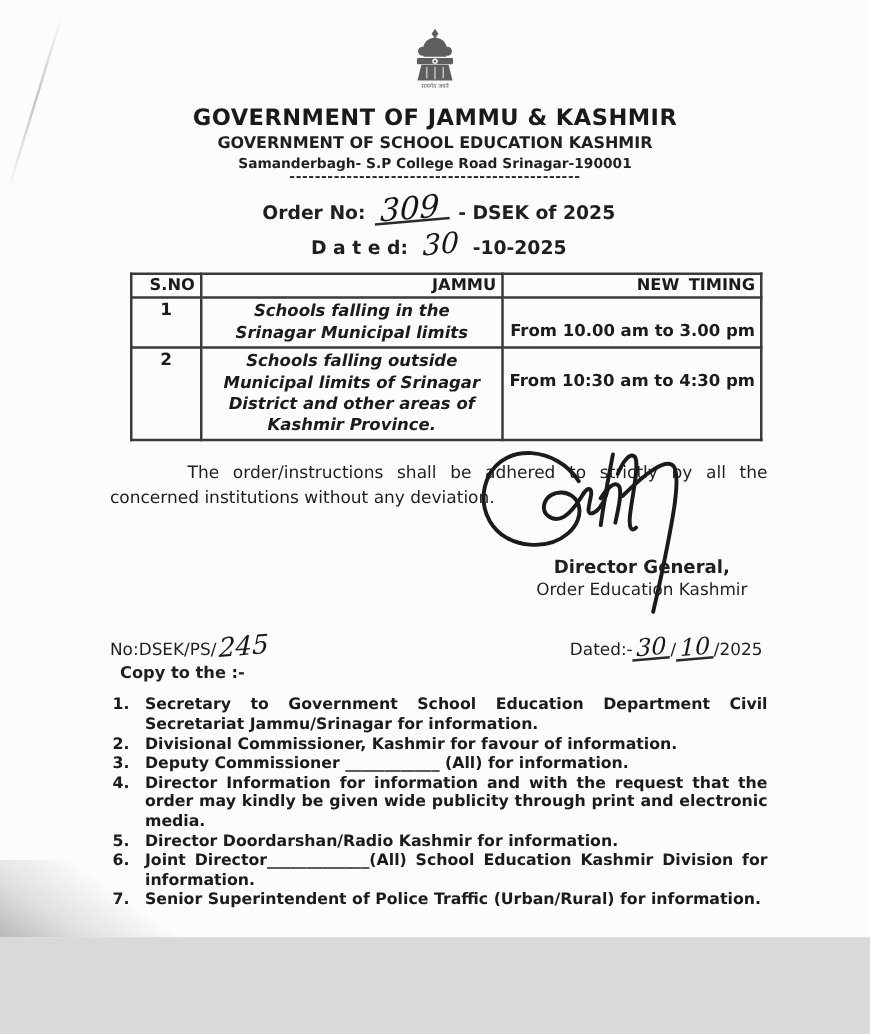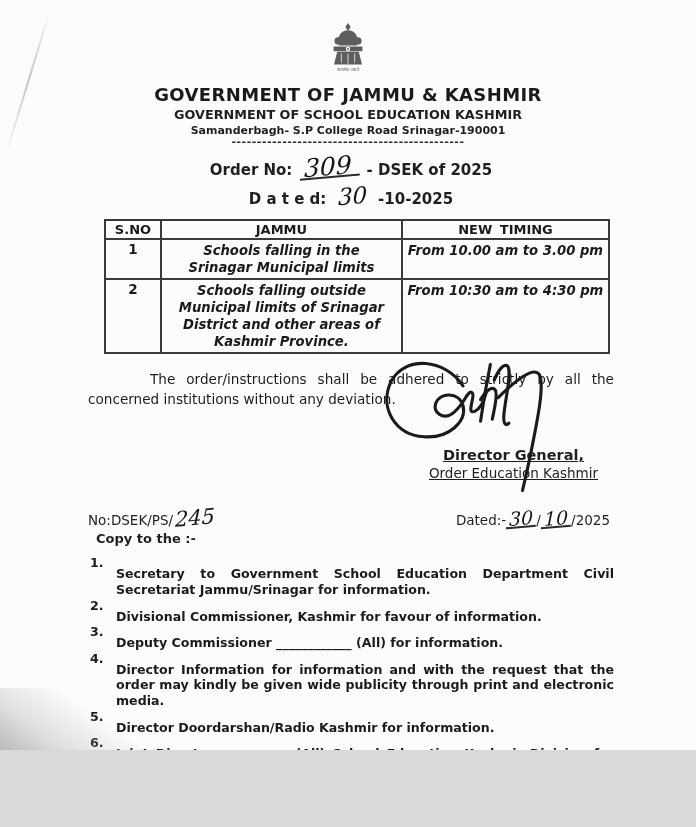--- a/index.html
+++ b/index.html
@@ -45,52 +45,52 @@
   .body-para {
     margin-top:13px; font-size:13.6px; line-height:20px;
     text-align:justify; text-indent:62px; color:#1d1d1d; font-weight:500;
   }
   .eff-date { font-weight:bold; }
 
   table.order-table {
     border-collapse:collapse; margin:11px 0 0 16px; width:506px;
     color:#1b1b1b;
   }
-  .order-table th, .order-table td { border:2px solid #3a3a3a; padding:1px 4px; }
+  .order-table th, .order-table td { border:2px solid #3a3a3a; padding:1px 4px;text-align:right; }
   .order-table th { font-size:13px; font-weight:bold; word-spacing:3px; }
   .col-sno { width:56px; }
   .col-area { width:242px; }
   .col-timing { width:208px; }
   td.sno { text-align:center; font-weight:bold; font-size:13.5px; vertical-align:top; }
   td.area { text-align:center; font-weight:bold; font-style:italic; font-size:13.2px; line-height:17px; padding:2px 10px; }
-  td.timing { text-align:center; font-weight:bold; font-style:italic; font-size:13.2px; vertical-align:top; padding-top:3px; }
+  td.timing { text-align:right; font-weight:bold; font-size:13.2px; vertical-align:top; padding-top:19px; }
 
   .closing {
     margin-top:15px; font-size:13.6px; line-height:20px;
     text-align:justify; text-indent:62px; color:#1d1d1d; font-weight:500;
   }
 
   .sig-area { position:relative; height:100px; }
   .sig-svg { position:absolute; right:28px; top:-58px; pointer-events:none; }
-  .sig-text { position:absolute; right:16px; top:38px; text-align:center; line-height:1.2;text-decoration:underline; }
+  .sig-text { position:absolute; right:16px; top:38px; text-align:center; line-height:1.2; }
   .sig-name { font-size:14.5px; font-weight:bold; }
   .sig-org  { font-size:13.5px; }
 
   .ref-row { display:flex; justify-content:space-between; align-items:flex-end; margin-top:2px; font-size:13.5px; }
   .ref-left { white-space:nowrap; }
   .ref-num { font-size:21px; line-height:14px; padding-left:2px; }
   .ref-right { white-space:nowrap; padding-right:4px; }
   .df-part { font-size:19px; line-height:13px; padding:0 3px 1px 3px; border-bottom:2px solid #2a2a2a; }
 
   .copy-heading { font-size:13px; font-weight:bold; margin:3px 0 0 8px; }
 
   .copy-list { margin:9px 0 0 2px; }
   .copy-item { display:flex; font-size:12.6px; font-weight:bold; line-height:15.6px; color:#1b1b1b; }
   .copy-item .num { flex:0 0 26px; }
-  .copy-item .txt { flex:1; text-align:justify;margin-top:11px; }
+  .copy-item .txt { flex:1; text-align:justify; }
 </style>
 </head>
 <body>
 
 <div class="scan">
   <div class="crease"></div>
   <div class="corner-shadow"></div>
 
   <div class="header">
     <span class="emblem">

